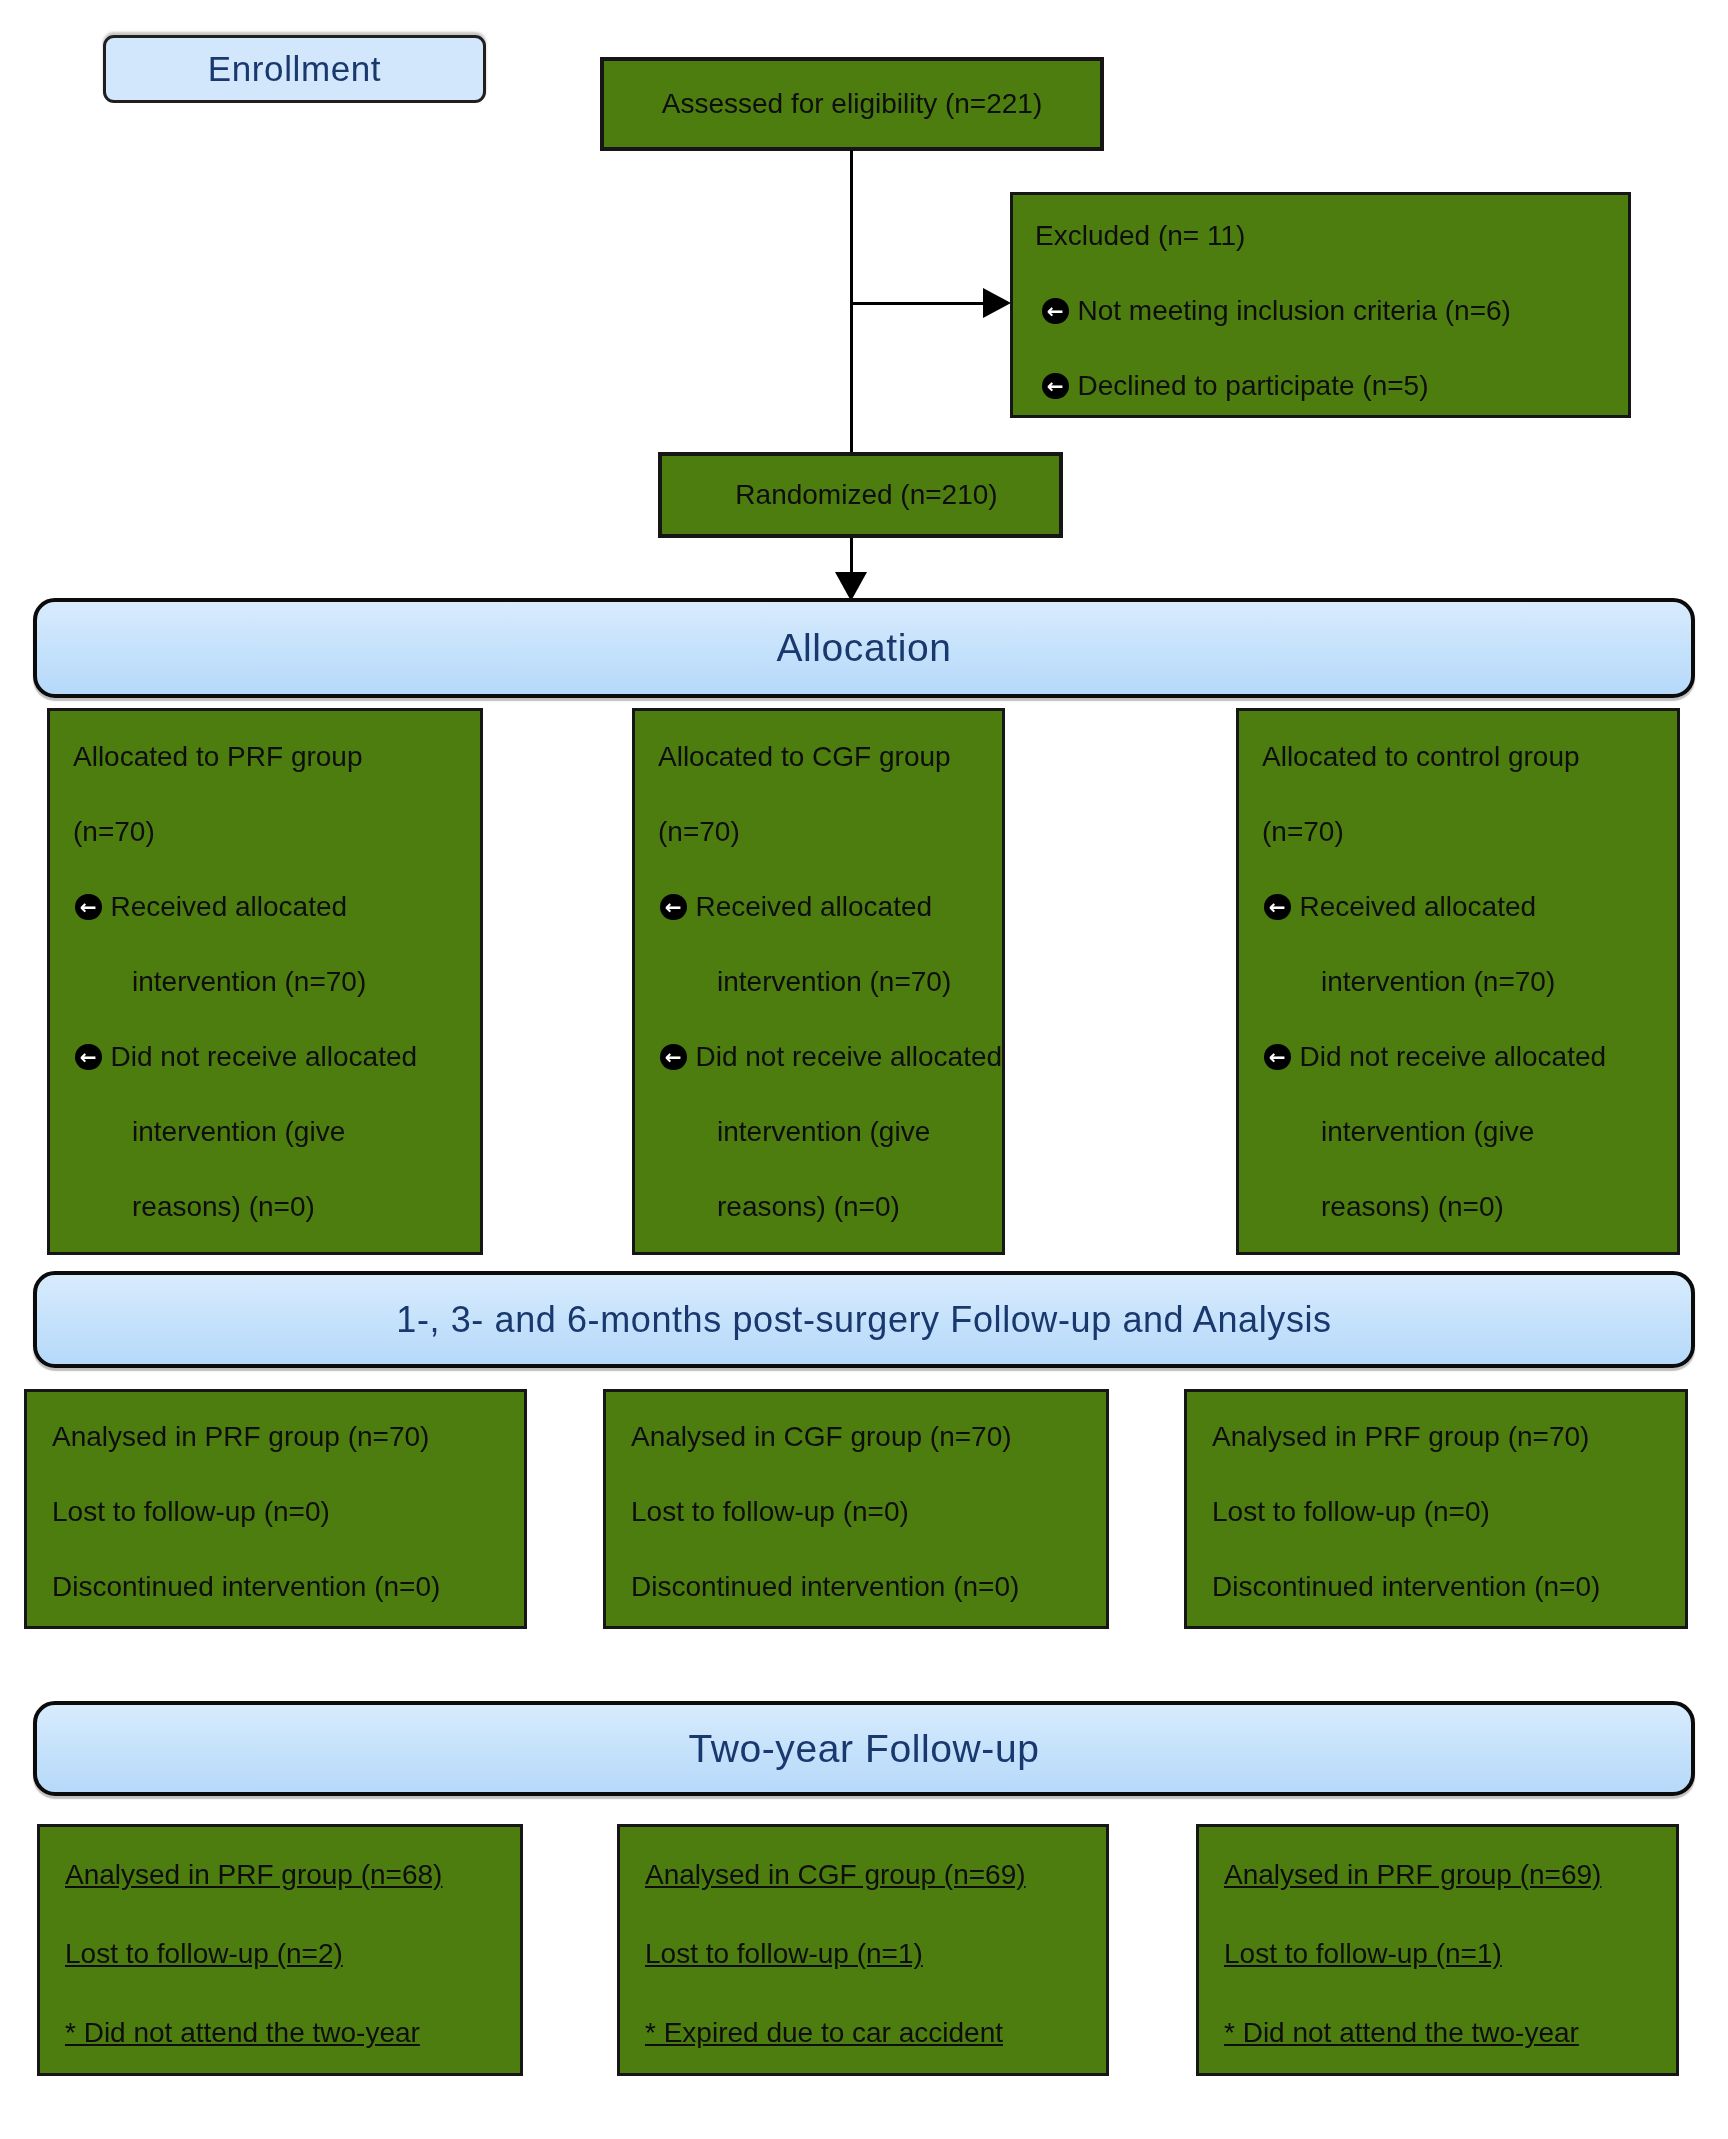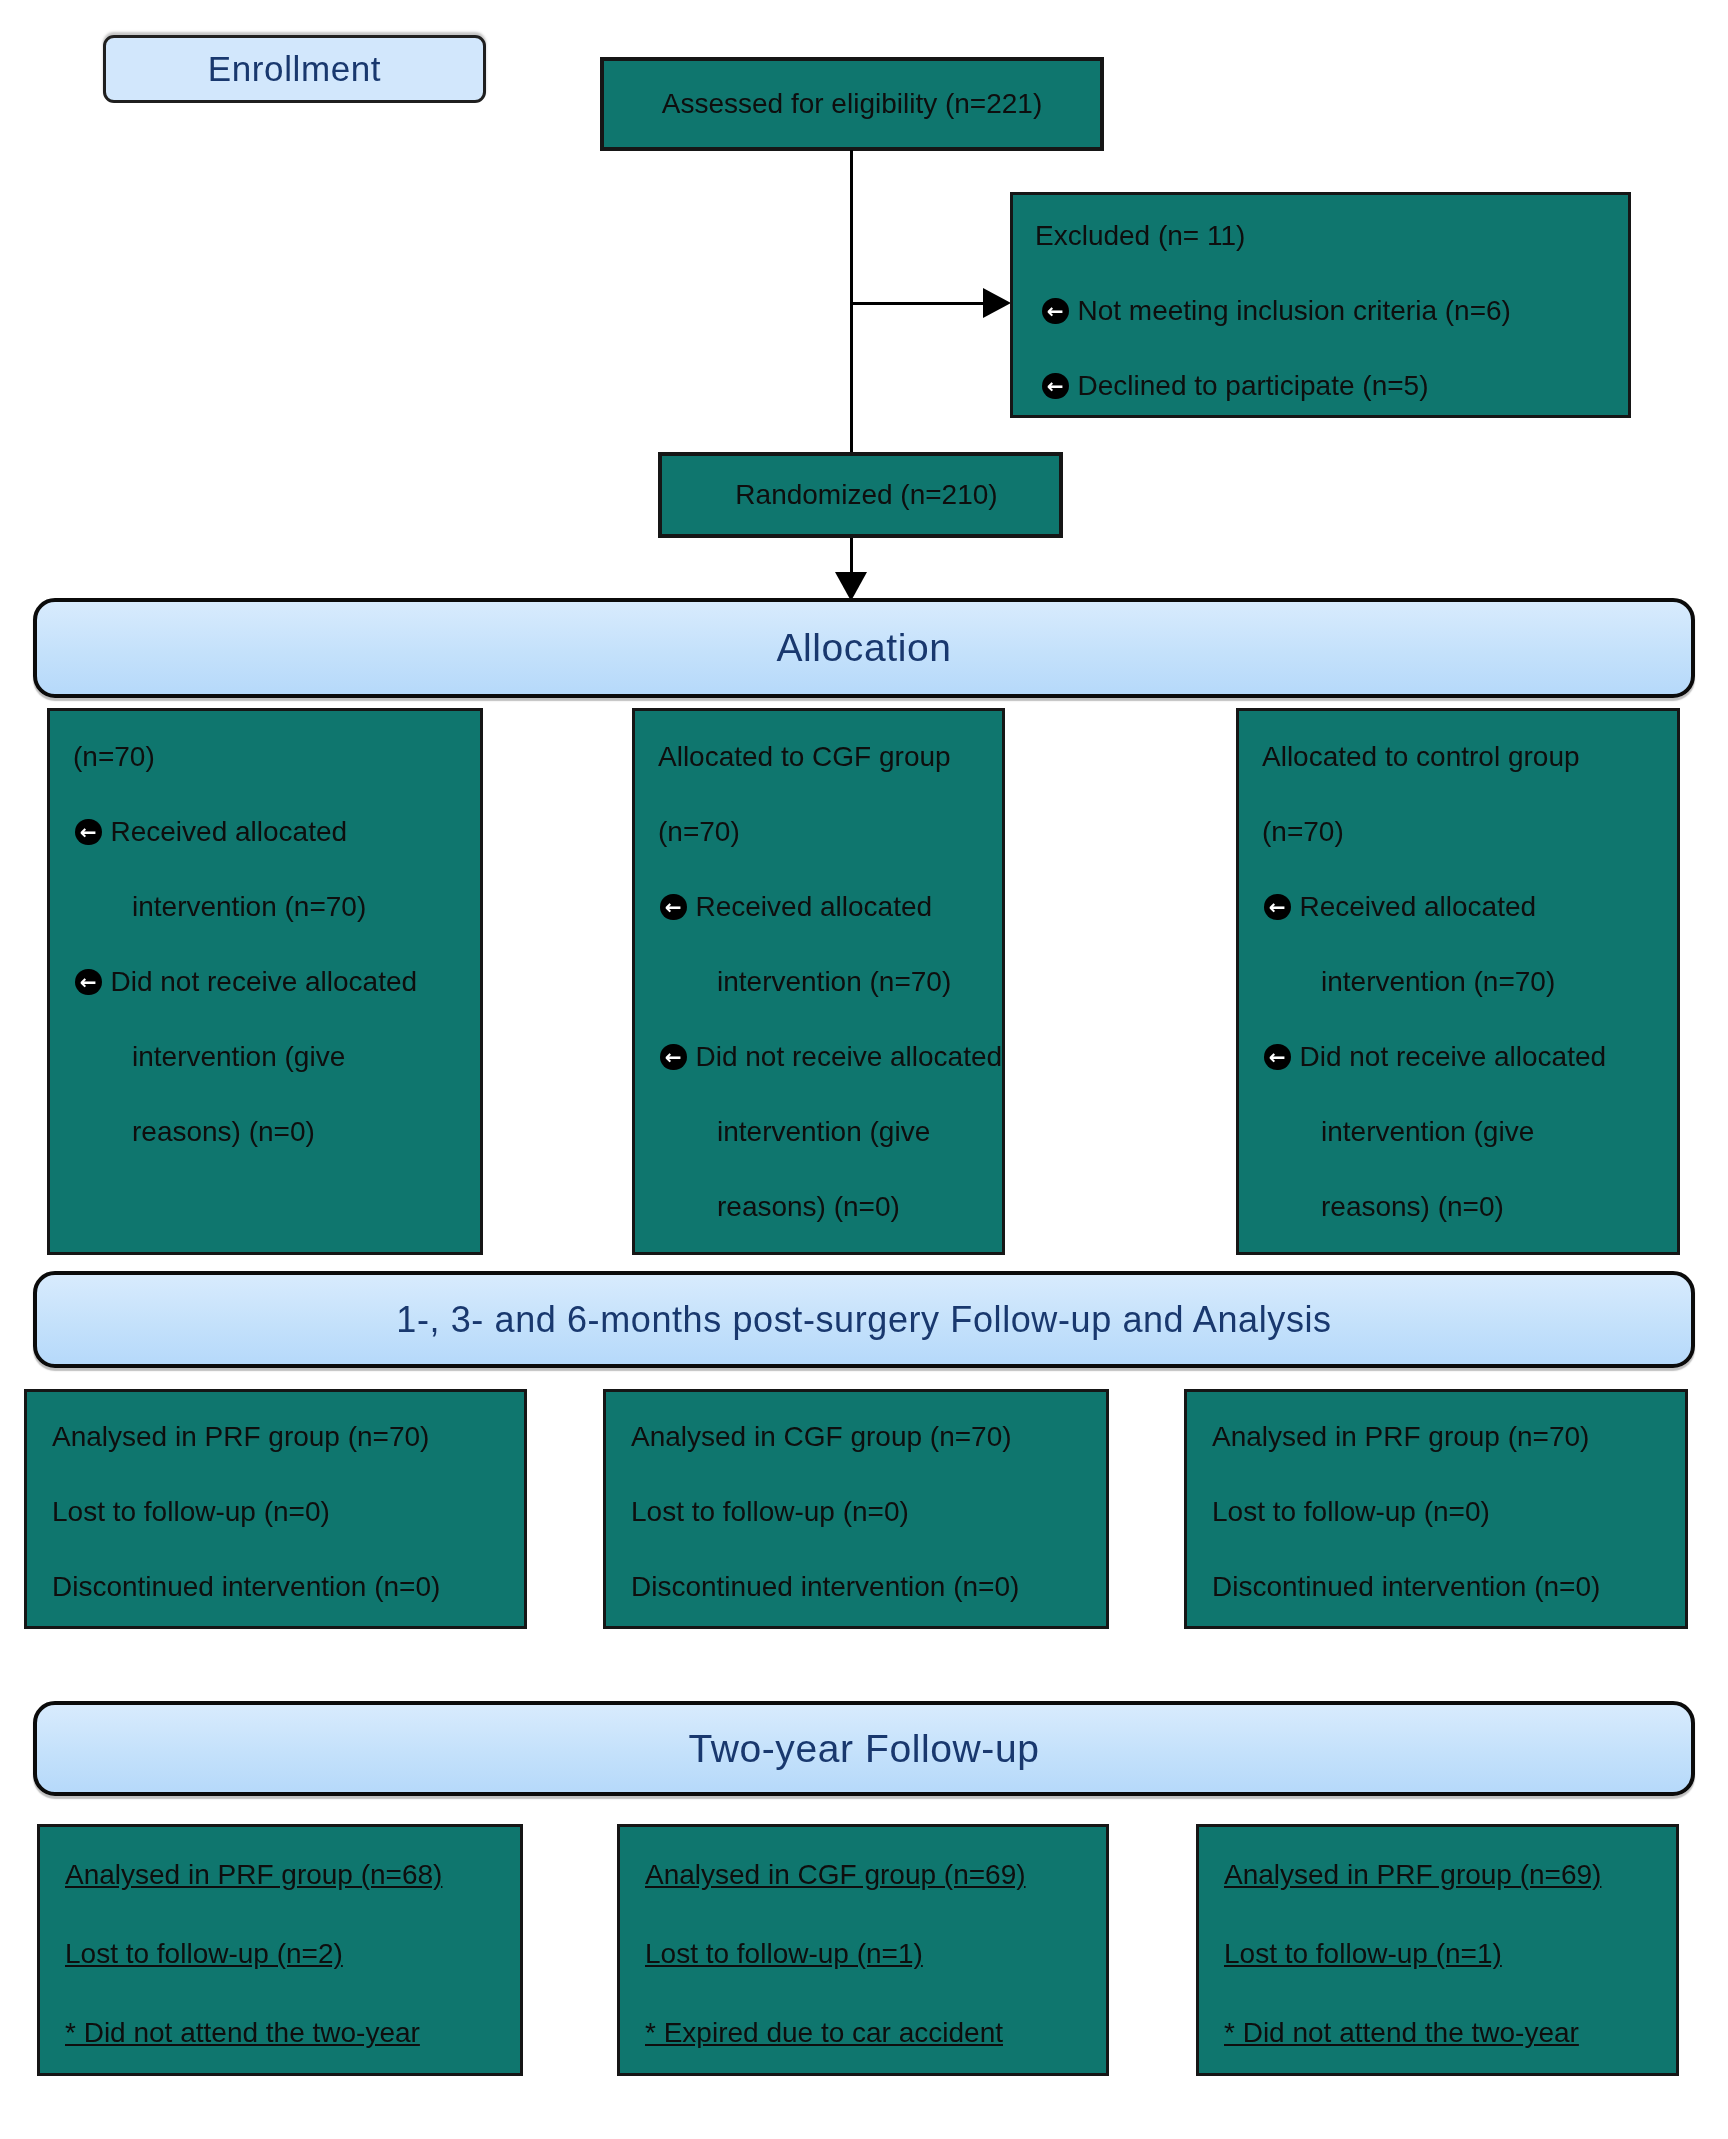--- a/index.html
+++ b/index.html
@@ -37,21 +37,21 @@
   }
   .banner-enrollment .banner-label{font-size:35px;}
   .banner-allocation{left:33px;top:598px;width:1662px;height:100px;}
   .banner-followup{left:33px;top:1271px;width:1662px;height:97px;}
   .banner-followup .banner-label{font-size:36px;}
   .banner-twoyear{left:33px;top:1693px;width:1662px;height:95px;margin-top:8px;}
 
   
   .wbox{
     position:absolute;
-    background:#0f766e;
+    background:#4d7c0f;
     border:3.6px solid #161616;
     box-sizing:border-box;
   }
   .centerbox{display:flex;align-items:center;justify-content:center;}
   .centerbox .box-text{font-size:28px;white-space:nowrap;}
   .box-assessed{left:600px;top:57px;width:504px;height:94px;border-width:4.2px;}
   .box-excluded{left:1010px;top:192px;width:621px;height:226px;padding-top:3.6px;}
   .box-randomized{left:658px;top:452px;width:405px;height:86px;border-width:4.2px;padding-left:12px;}
 
   .box-alloc{top:708px;height:547px;border-width:3px;padding-top:8.4px;}
@@ -156,20 +156,23 @@
   </div>
   <div class="vline vline-randomized"></div>
   <div class="arrowhead arrowhead-down"></div>
 
   <div class="banner banner-allocation">
     <span class="banner-label">Allocation</span>
   </div>
 
   <div class="wbox box-alloc box-alloc-prf">
       <div class="line plain">
+        <span class="line-text">Allocated to PRF group</span>
+      </div>
+      <div class="line plain">
         <span class="line-text">(n=70)</span>
       </div>
       <div class="line bullet">
         <span class="bullet-icon">←</span>
         <span class="line-text">Received allocated</span>
       </div>
       <div class="line indent">
         <span class="line-text">intervention (n=70)</span>
       </div>
       <div class="line bullet">

